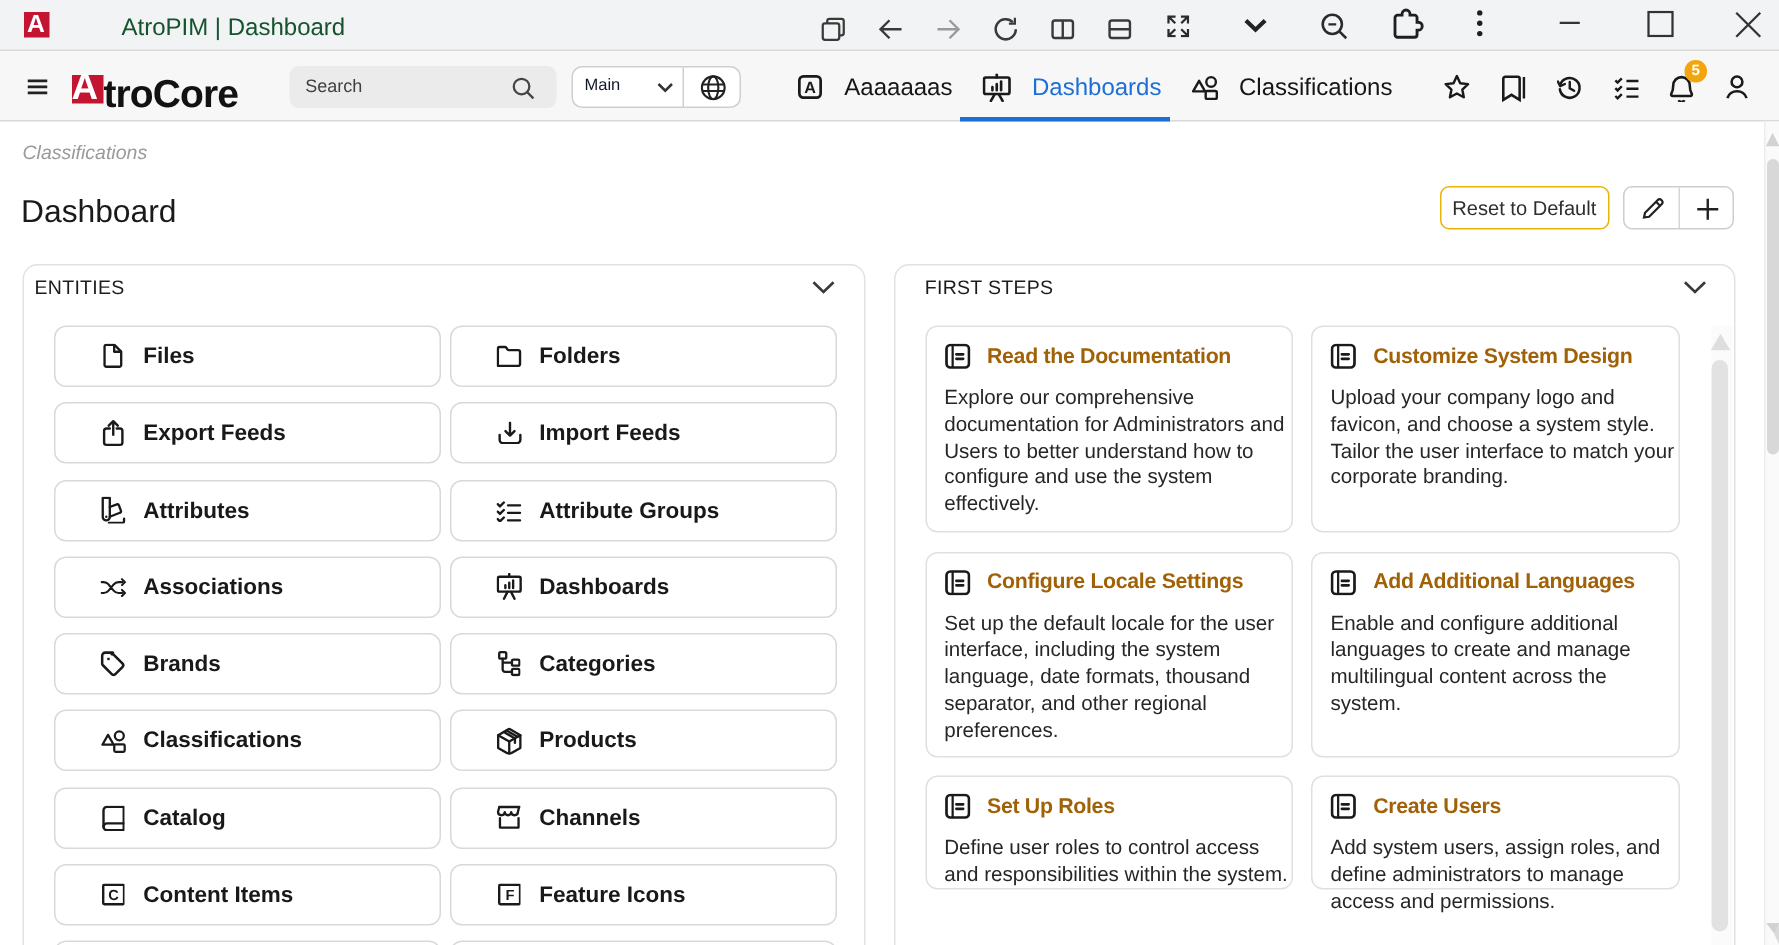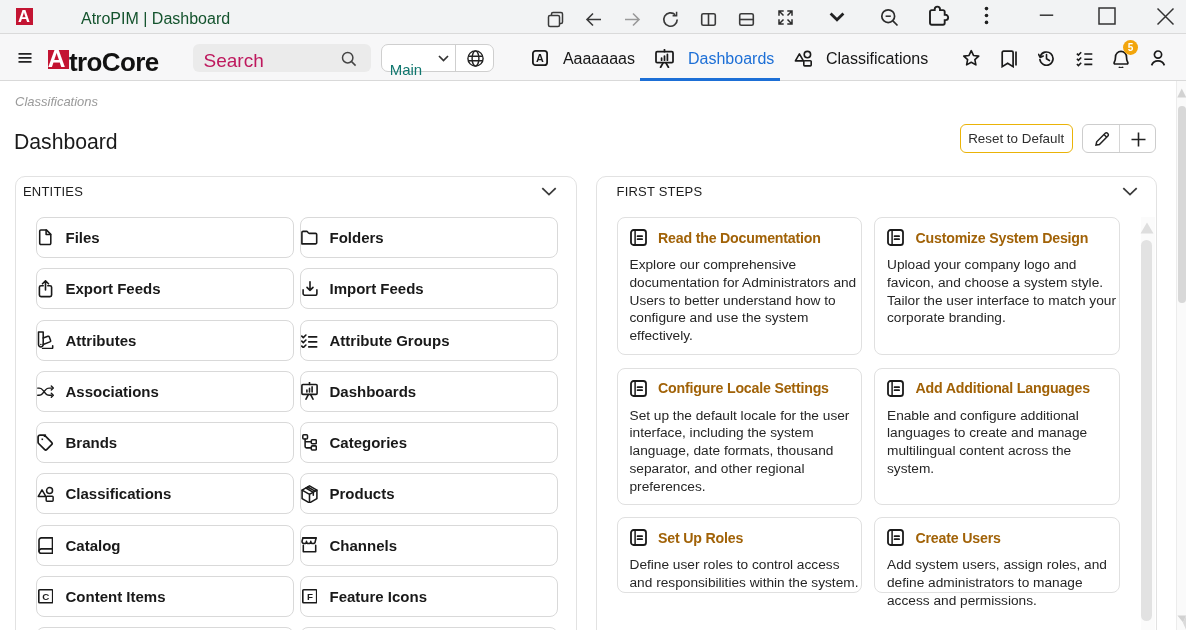--- a/index.html
+++ b/index.html
@@ -11,41 +11,41 @@
 #titlebar{position:absolute;top:0;left:0;width:1186px;height:33px;background:#f2f3f4;border-bottom:1px solid #dadada;}
 #favicon{position:absolute;left:15.5px;top:8px;width:17px;height:17px;background:#c31432;color:#fff;
   font-weight:bold;font-size:16.5px;text-align:center;line-height:17.5px;}
 #tabtitle{position:absolute;left:41px;top:9.5px;font-size:16px;color:#14532d;margin-left:40px;}
 
 #appheader{position:absolute;top:34px;left:0;width:1186px;height:46px;background:#f7f7f8;border-bottom:1px solid #d9d9d9;}
 #logoA{position:absolute;left:47.5px;top:15.9px;width:21.2px;height:19.4px;background:#c31432;}
 #logoA span{position:absolute;left:0.2px;top:-5px;font-weight:bold;font-size:24.5px;color:#fff;font-family:"Liberation Sans",sans-serif;}
 #logotext{position:absolute;left:69px;top:13.4px;font-size:26px;font-weight:bold;color:#121212;letter-spacing:-0.6px;}
 #searchbox{position:absolute;left:193px;top:9.8px;width:178px;height:28.4px;background:#ebebeb;border-radius:6px;}
-#searchbox .ph{position:absolute;left:10.5px;top:6.5px;font-size:19px;color:#be185d;}
+#searchbox .ph{position:absolute;left:10.5px;top:6.5px;font-size:12px;color:#404040;}
 #selgroup{position:absolute;left:380.7px;top:9.8px;width:113.7px;height:28.4px;background:#fff;border:1px solid #cfcfcf;border-radius:7px;box-sizing:border-box;}
-#selgroup .main{position:absolute;left:8px;top:16px;font-size:15px;color:#0f766e;}
+#selgroup .main{position:absolute;left:8px;top:6px;font-size:11px;color:#0f172a;}
 #selgroup .divider{position:absolute;left:73px;top:0;width:1px;height:26.4px;background:#cfcfcf;}
 .tabtext{position:absolute;top:16px;font-size:16px;color:#161616;}
 #underline{position:absolute;left:639.7px;top:43.6px;width:140.3px;height:3px;background:#1d6fd6;}
 
 #breadcrumb{position:absolute;left:15px;top:93.5px;font-size:13px;font-style:italic;color:#9a9a9a;}
 #h1{position:absolute;left:14px;top:129.5px;font-size:21.2px;color:#1a1a1a;}
 #resetbtn{position:absolute;left:959.7px;top:124.3px;width:113px;height:29px;border:1px solid #eab308;border-radius:6px;box-sizing:border-box;background:#fff;font-size:13.4px;color:#2e2e2e;text-align:center;line-height:27px;}
 #editgroup{position:absolute;left:1082.1px;top:124.3px;width:73.7px;height:29px;border:1px solid #cdcdcd;border-radius:6px;box-sizing:border-box;background:#fff;}
 #editgroup .divider{position:absolute;left:36.4px;top:0;width:1px;height:27px;background:#d6d6d6;}
 
 .panel{position:absolute;top:176px;background:#fff;border:1px solid #e2e2e2;border-radius:10px;box-sizing:border-box;height:700px;}
 #panelL{left:15px;width:562px;}
 #panelR{left:596px;width:561px;}
 .ptitle{position:absolute;top:7px;font-size:13px;font-weight:normal;letter-spacing:0.2px;color:#1c1c1c;}
 .pchev{position:absolute;top:10px;}
 
 #egrid{position:absolute;left:20px;top:40px;width:522px;display:grid;grid-template-columns:1fr 1fr;column-gap:6px;row-gap:10.3px;}
-.ebtn{height:41px;border:1px solid #d9d9d9;border-radius:8px;box-sizing:border-box;display:flex;align-items:center;padding-left:0;background:#fff;}
+.ebtn{height:41px;border:1px solid #d9d9d9;border-radius:8px;box-sizing:border-box;display:flex;align-items:center;padding-left:30px;background:#fff;}
 .ebtn .ic{width:17px;display:flex;justify-content:center;}
 .ebtn .lbl{margin-left:11.5px;font-size:15px;font-weight:bold;color:#191919;}
 
 #cards{position:absolute;left:19.5px;top:40px;width:503px;display:grid;grid-template-columns:245.5px 245.5px;column-gap:12px;row-gap:12.5px;}
 .card{border:1px solid #e0e0e0;border-radius:8px;box-sizing:border-box;padding:11px 12px;background:#fff;}
 .card .trow{display:flex;align-items:center;}
 .card .ctitle{margin-left:11.5px;font-size:14.2px;letter-spacing:-0.2px;white-space:nowrap;font-weight:bold;color:#a16207;}
 .card p{margin:10px 0 0 0;font-size:13.7px;white-space:nowrap;line-height:17.75px;color:#262626;}
 .r1{height:138px;}.r2{height:137px;}.r3{height:76px;}
 

